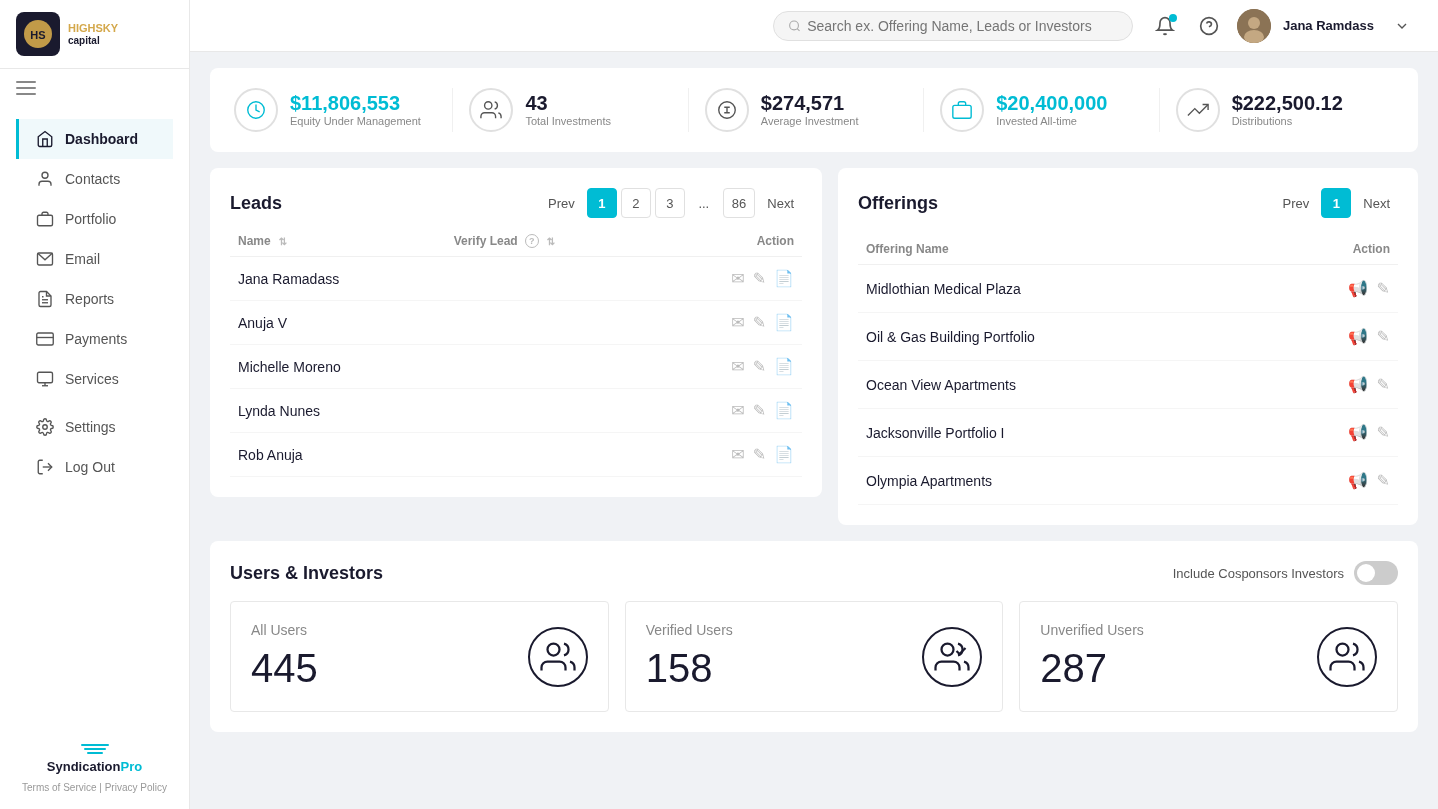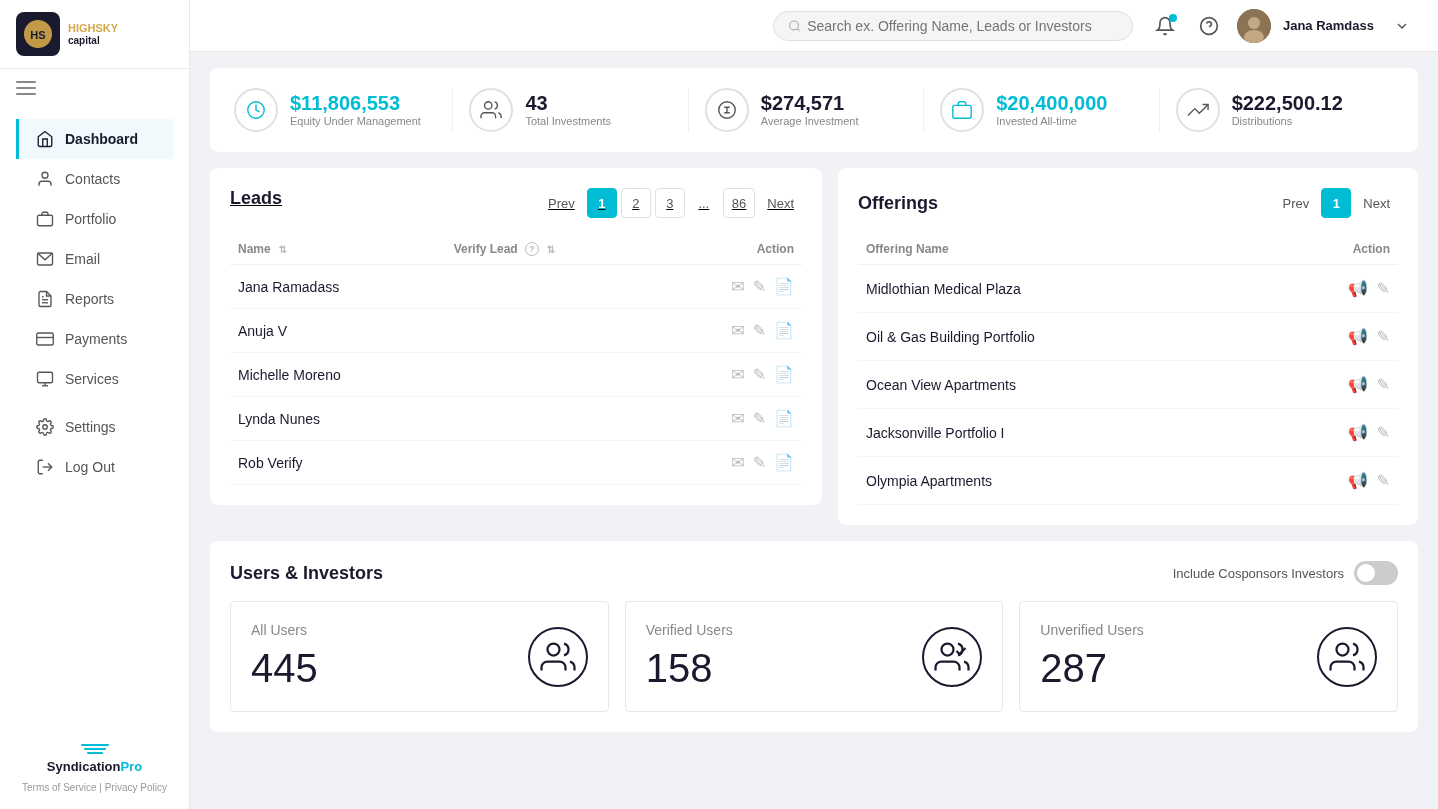--- a/index.html
+++ b/index.html
@@ -140,21 +140,21 @@
     .col-right { width: 580px; flex-shrink: 0; }
 
     
     .card {
       background: #fff;
       border-radius: 8px;
       padding: 20px;
     }
 
     
-    .leads-header { display: flex; justify-content: space-between; margin-bottom: 16px; text-decoration: underline; }
+    .leads-header { display: flex; align-items: center; justify-content: space-between; margin-bottom: 8px; }
     .leads-title { font-size: 18px; font-weight: 700; color: #1a1a2e; }
     .pagination { display: flex; align-items: center; gap: 4px; }
     .page-btn {
       min-width: 30px;
       height: 30px;
       display: flex;
       align-items: center;
       justify-content: center;
       border-radius: 4px;
       font-size: 13px;
@@ -592,21 +592,21 @@
                 </td>
                 <td>
                   <div class="action-icons" style="justify-content:flex-end;">
                     <span class="action-icon">✉</span>
                     <span class="action-icon">✎</span>
                     <span class="action-icon">📄</span>
                   </div>
                 </td>
               </tr>
               <tr>
-                <td>Rob Verify</td>
+                <td>Rob Anuja</td>
                 <td>
                   <label class="toggle">
                     <input type="checkbox" checked="" style="">
                     <span class="toggle-slider"></span>
                   </label>
                 </td>
                 <td>
                   <div class="action-icons" style="justify-content:flex-end;">
                     <span class="action-icon">✉</span>
                     <span class="action-icon">✎</span>

